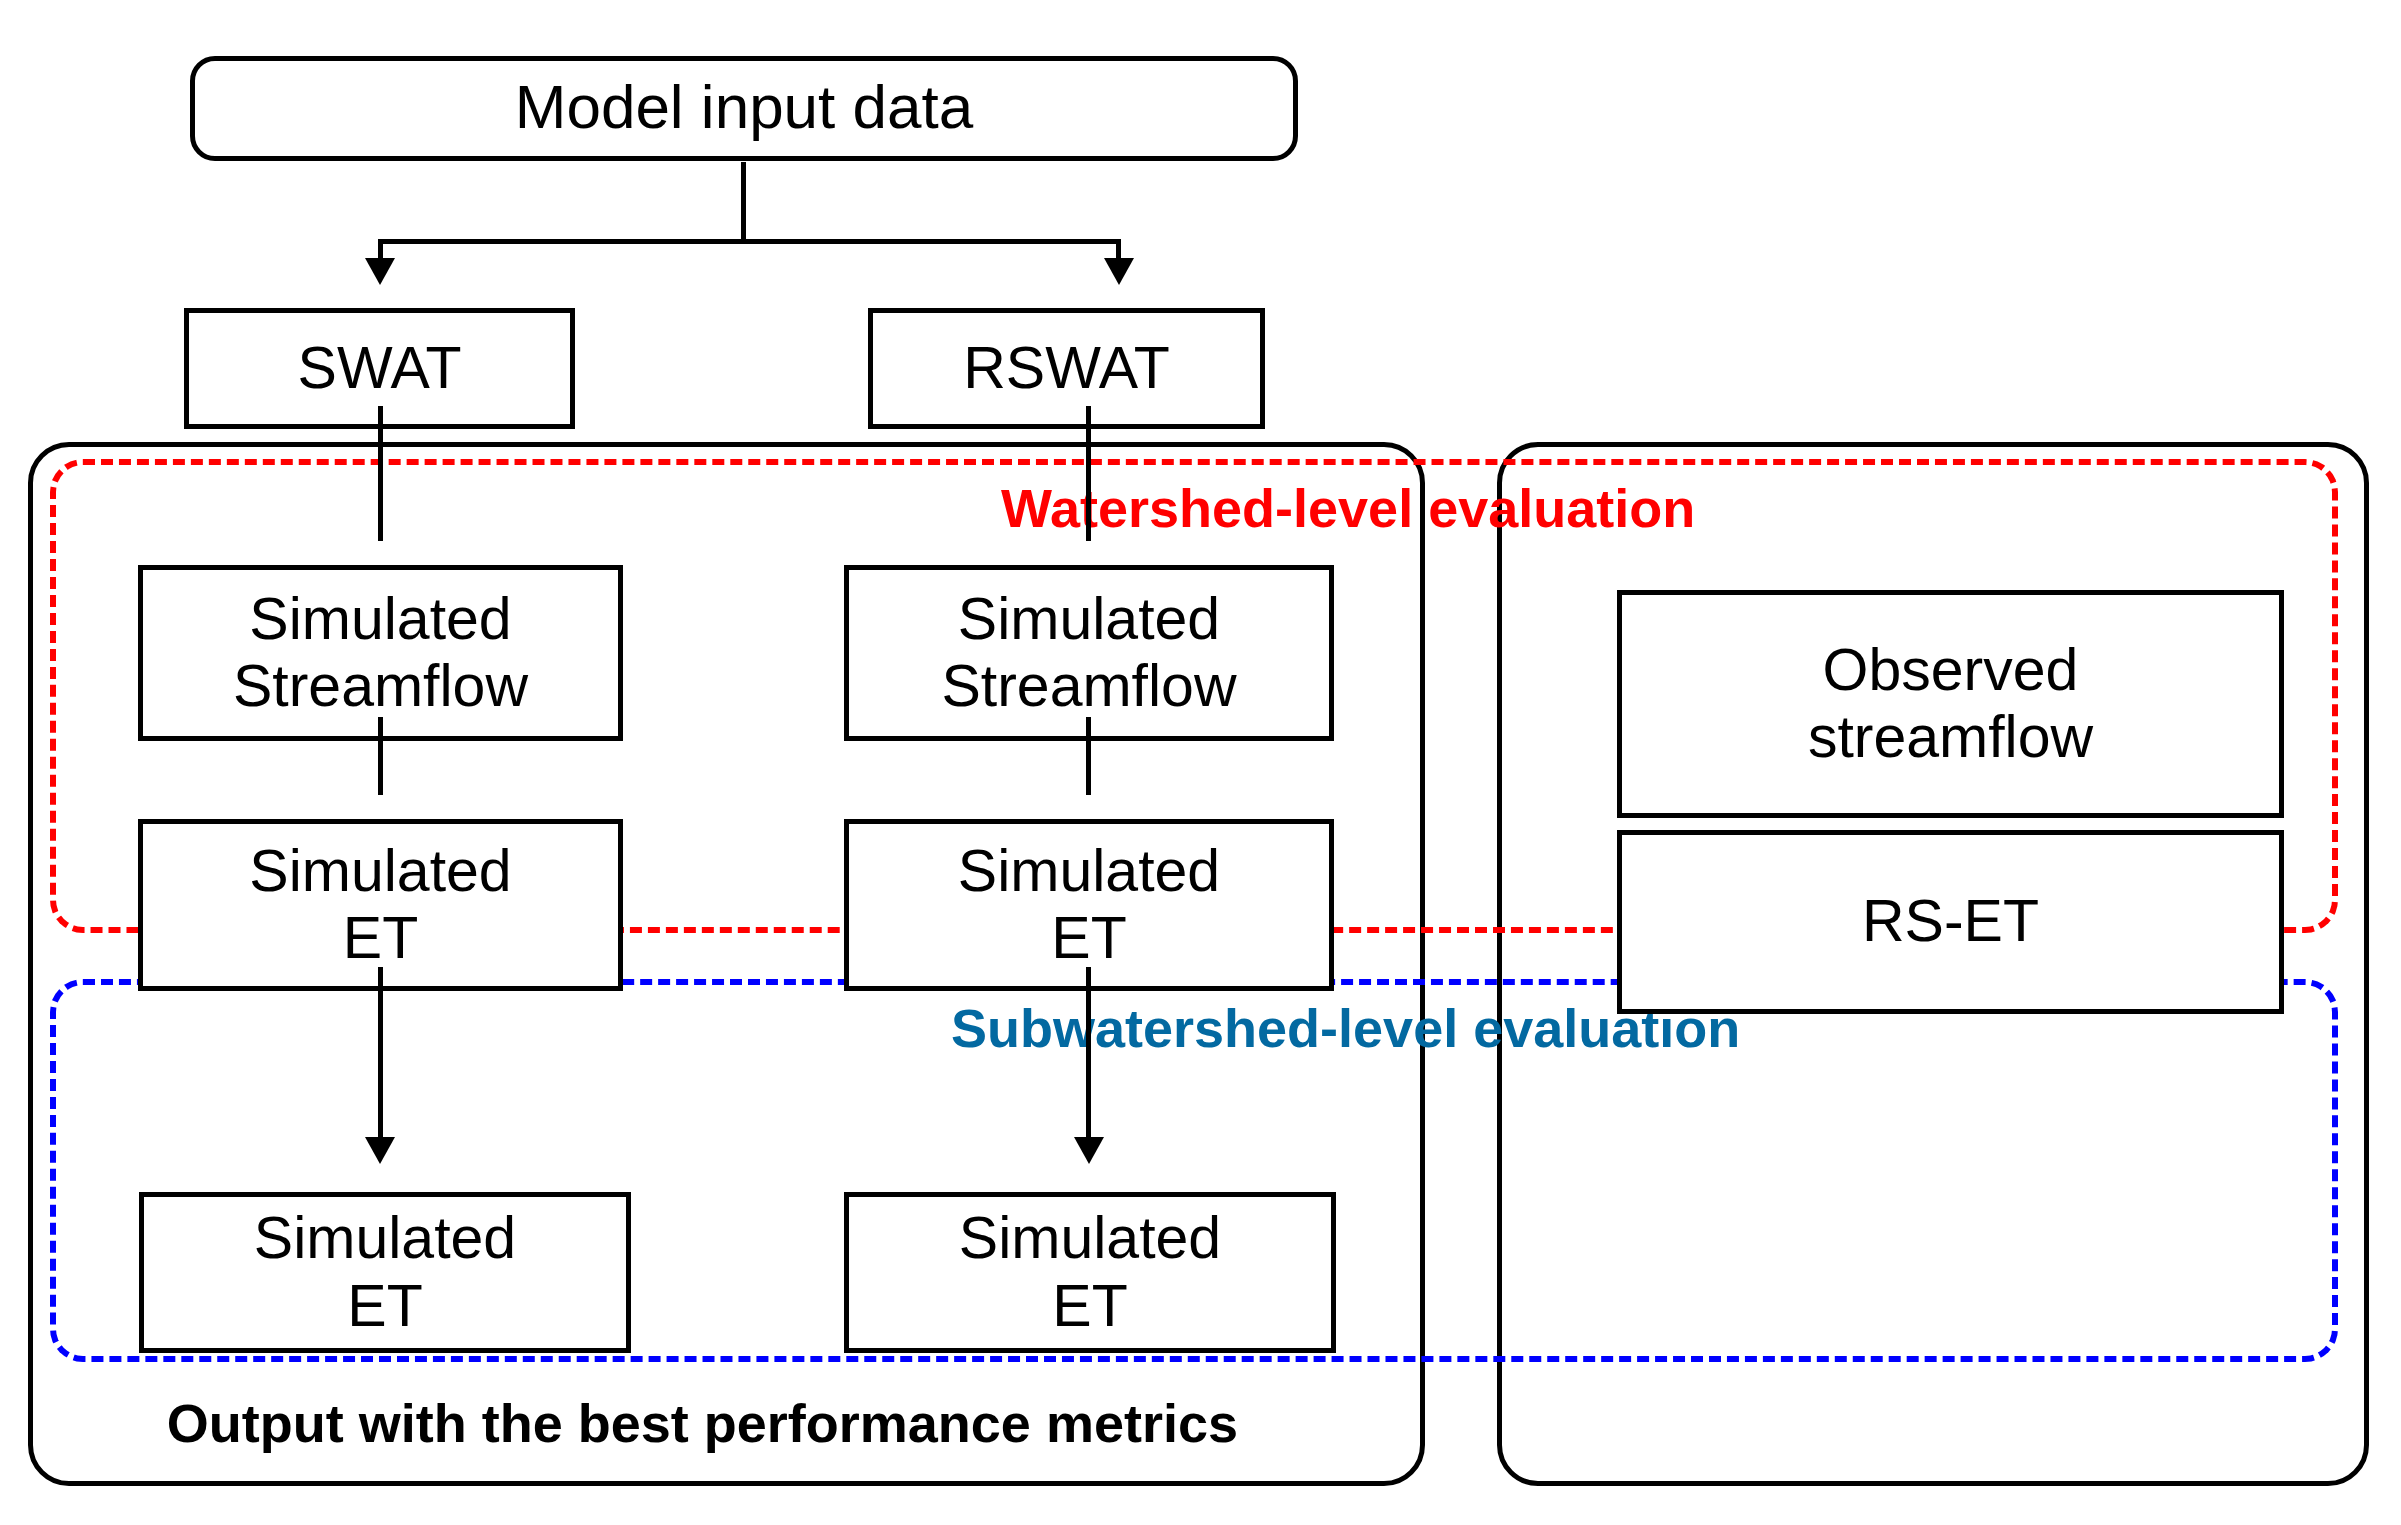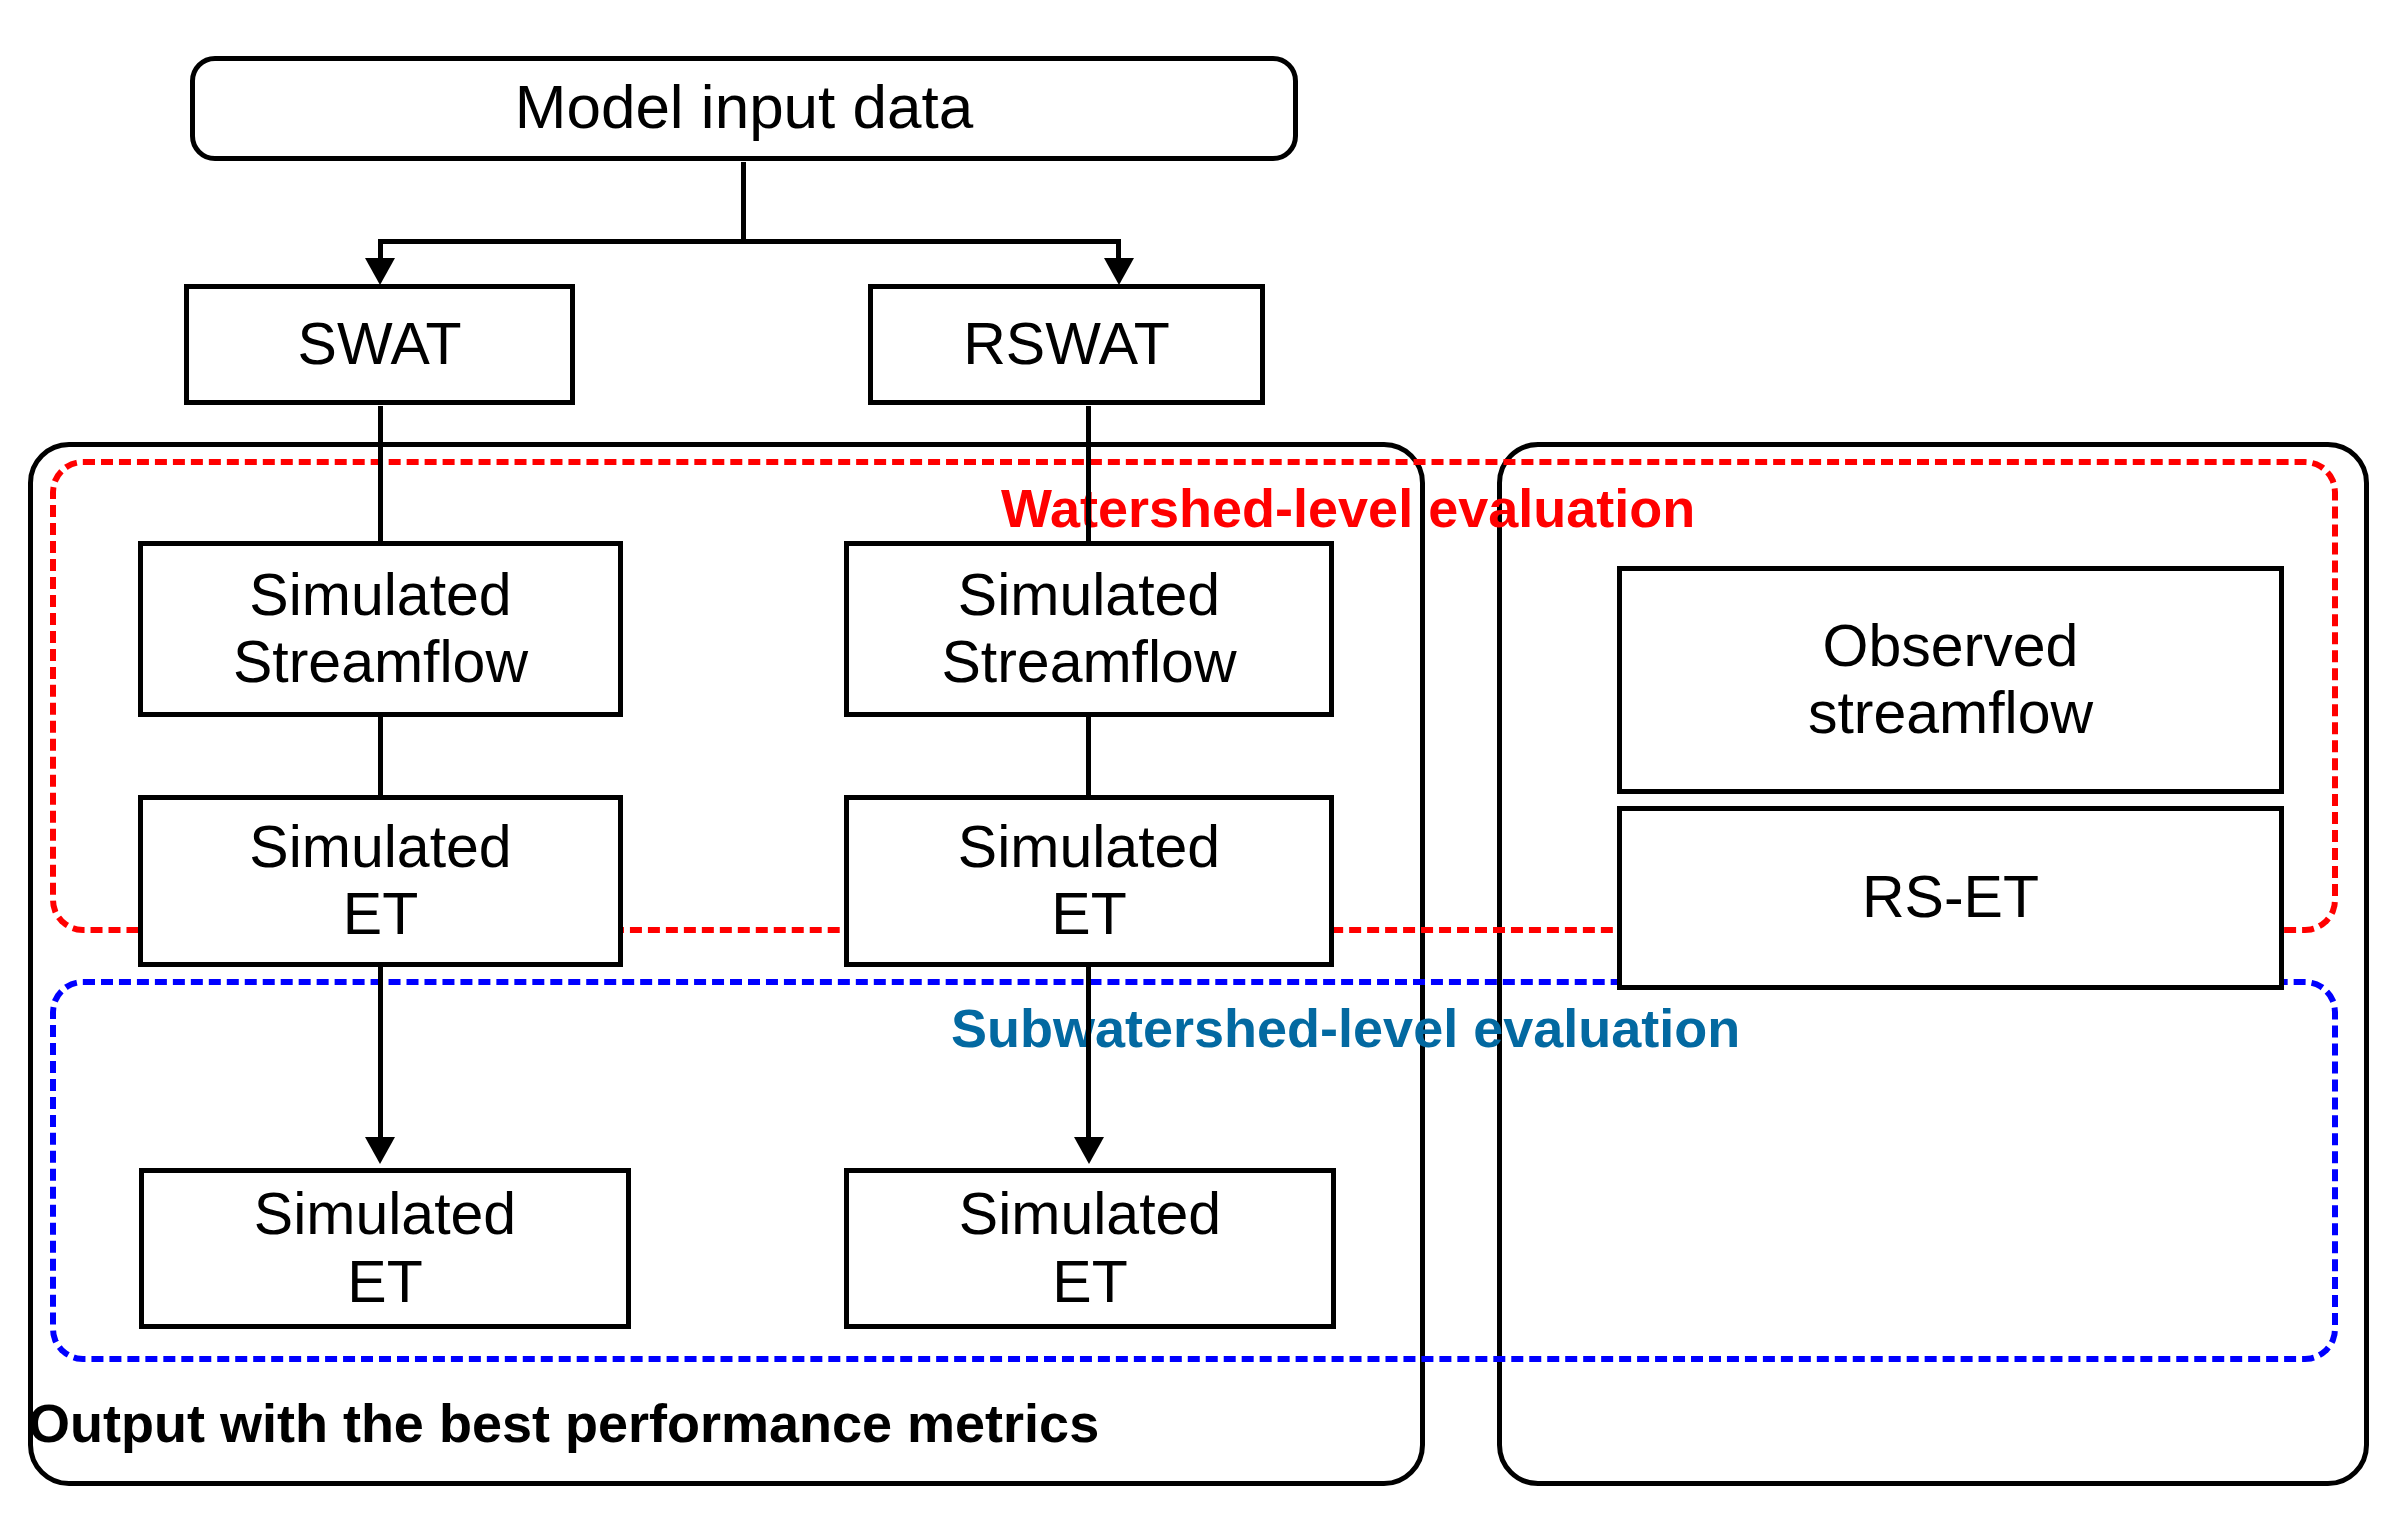--- a/index.html
+++ b/index.html
@@ -2,21 +2,21 @@
 <html style="font-size:9.5px"><head>
 <meta charset="utf-8">
 <style>
   html,body{margin:0;padding:0;background:#ffffff;}
   body{font-family:"Liberation Sans",sans-serif;}
   #stage{position:relative;width:2401px;height:1526px;background:#fff;overflow:hidden;padding-left:14px;}
 
   
   .rbox{position:absolute;border:5.3px solid #000;border-radius:41px;background:transparent;box-sizing:border-box;}
   .sbox{position:absolute;border:5.3px solid #000;background:#fff;box-sizing:border-box;
-        display:flex;flex-direction:column;align-items:center;justify-content:center;text-align:center;}
+        display:flex;flex-direction:column;align-items:center;justify-content:center;text-align:center;margin-top:24px;}
   .sbox span{display:block;line-height:1.14;white-space:nowrap;}
   .dashbox{position:absolute;border-style:dashed;border-width:6.5px;border-radius:33px;background:transparent;box-sizing:border-box;}
   .dashbox.red{border-color:#FF0000;}
   .dashbox.blue{border-color:#0000FF;}
 
   .vline{position:absolute;background:#000;width:5.3px;}
   .hline{position:absolute;background:#000;height:5.3px;}
   .arrowhead{position:absolute;width:0;height:0;border-left:15px solid transparent;border-right:15px solid transparent;border-top:27px solid #000;}
 
   .cap{position:absolute;font-weight:bold;white-space:nowrap;}
@@ -107,16 +107,16 @@
   <div class="sbox" style="left:1617px;top:566px;width:667px;height:228px;">
     <span class="node-txt">Observed</span>
     <span class="node-txt">streamflow</span>
   </div>
 
   <div class="sbox" style="left:1617px;top:806px;width:667px;height:184px;text-align:right;">
     <span class="node-txt">RS-ET</span>
   </div>
 
 
-  <div class="cap blk" style="left:28px;top:1392px;width:1198px;text-align:left;font-size:54px;">Output with the best performance metrics</div>
+  <div class="cap blk" style="left:40px;top:1392px;width:1198px;text-align:right;font-size:54px;">Output with the best performance metrics</div>
 
 </div>
 
 
 </body></html>

